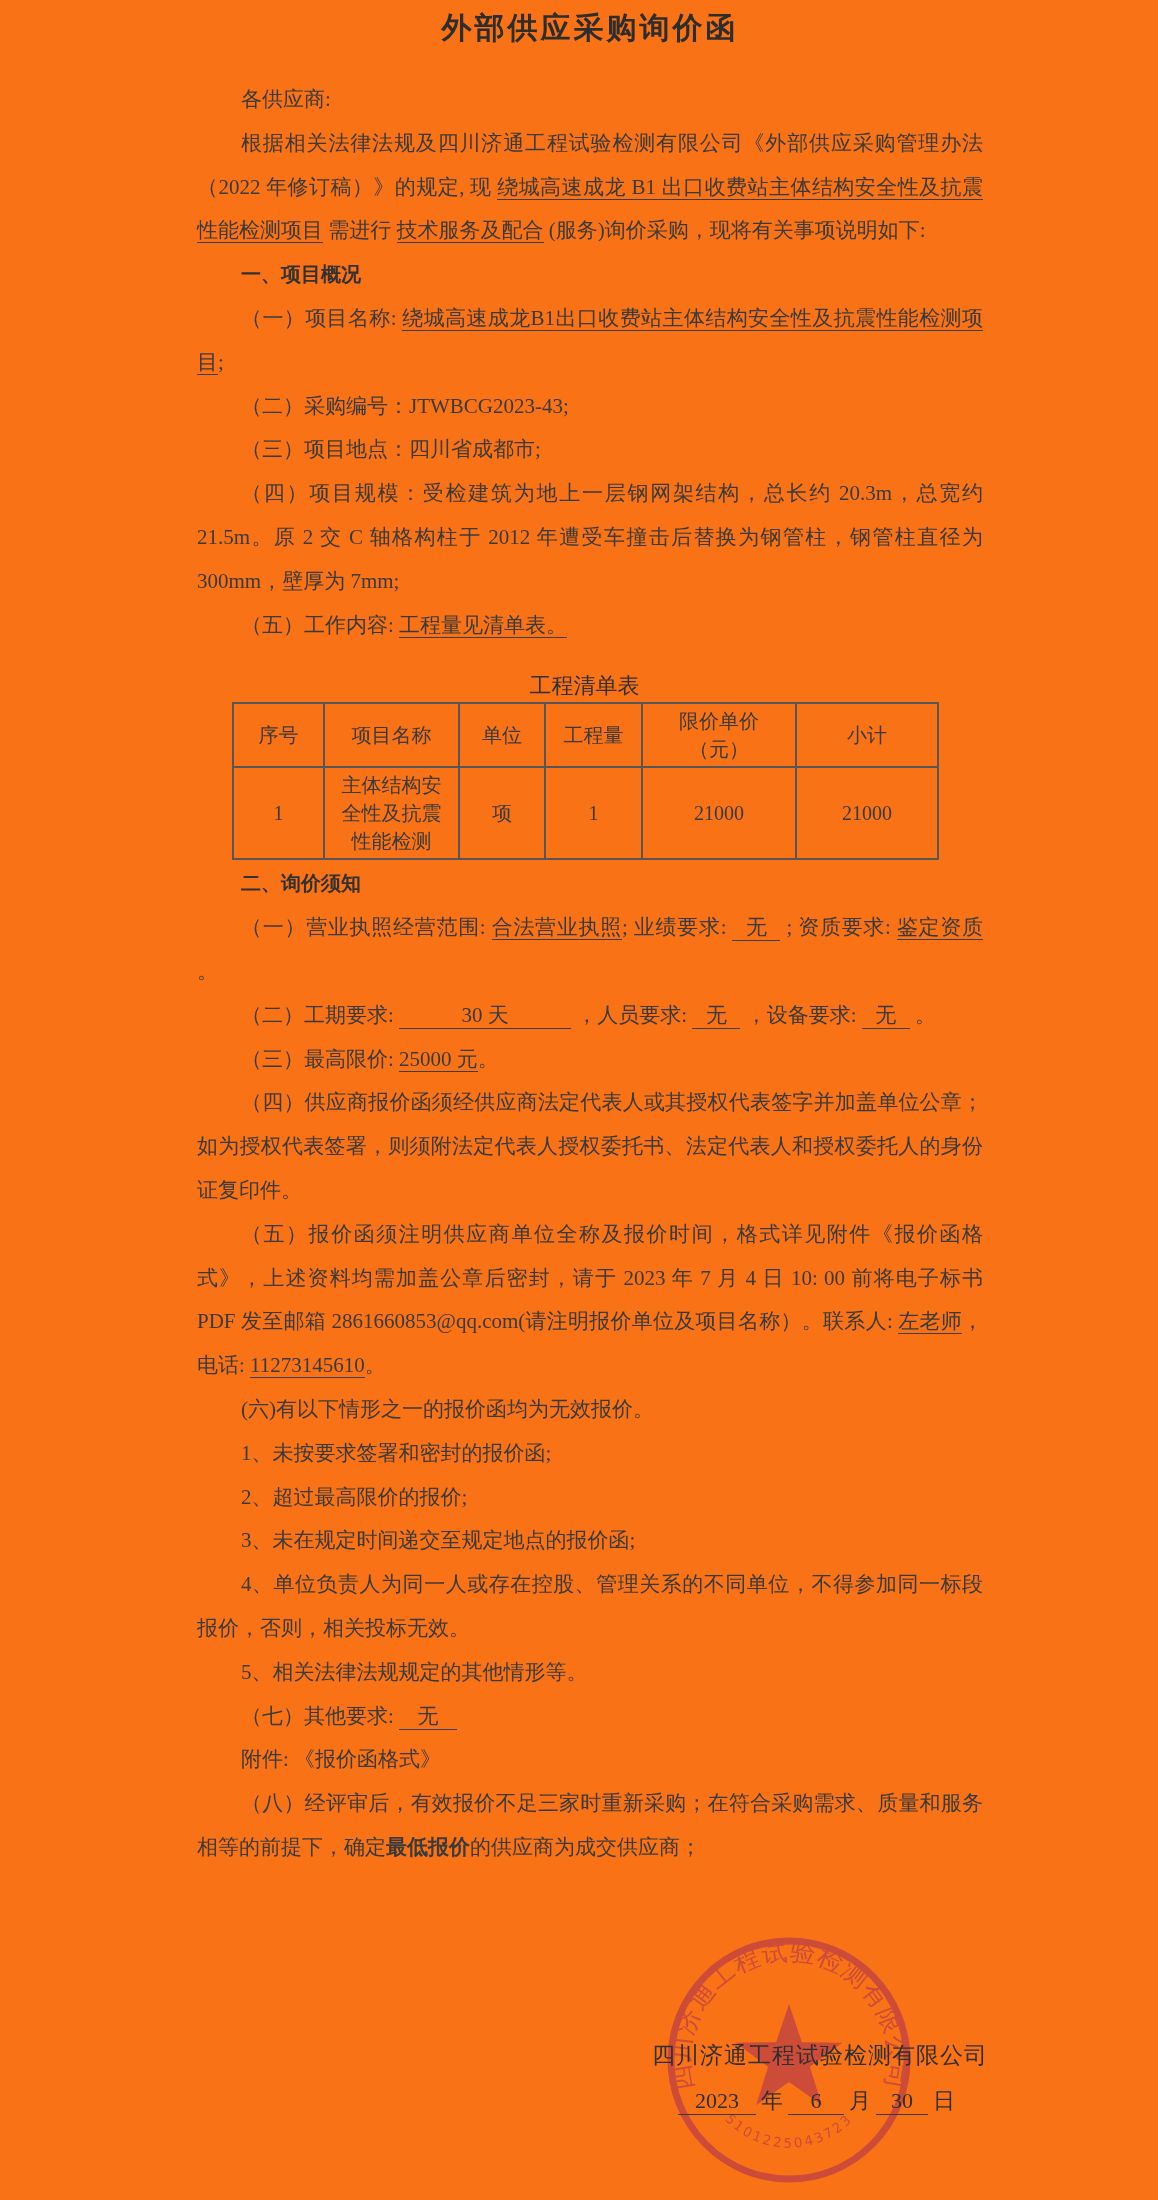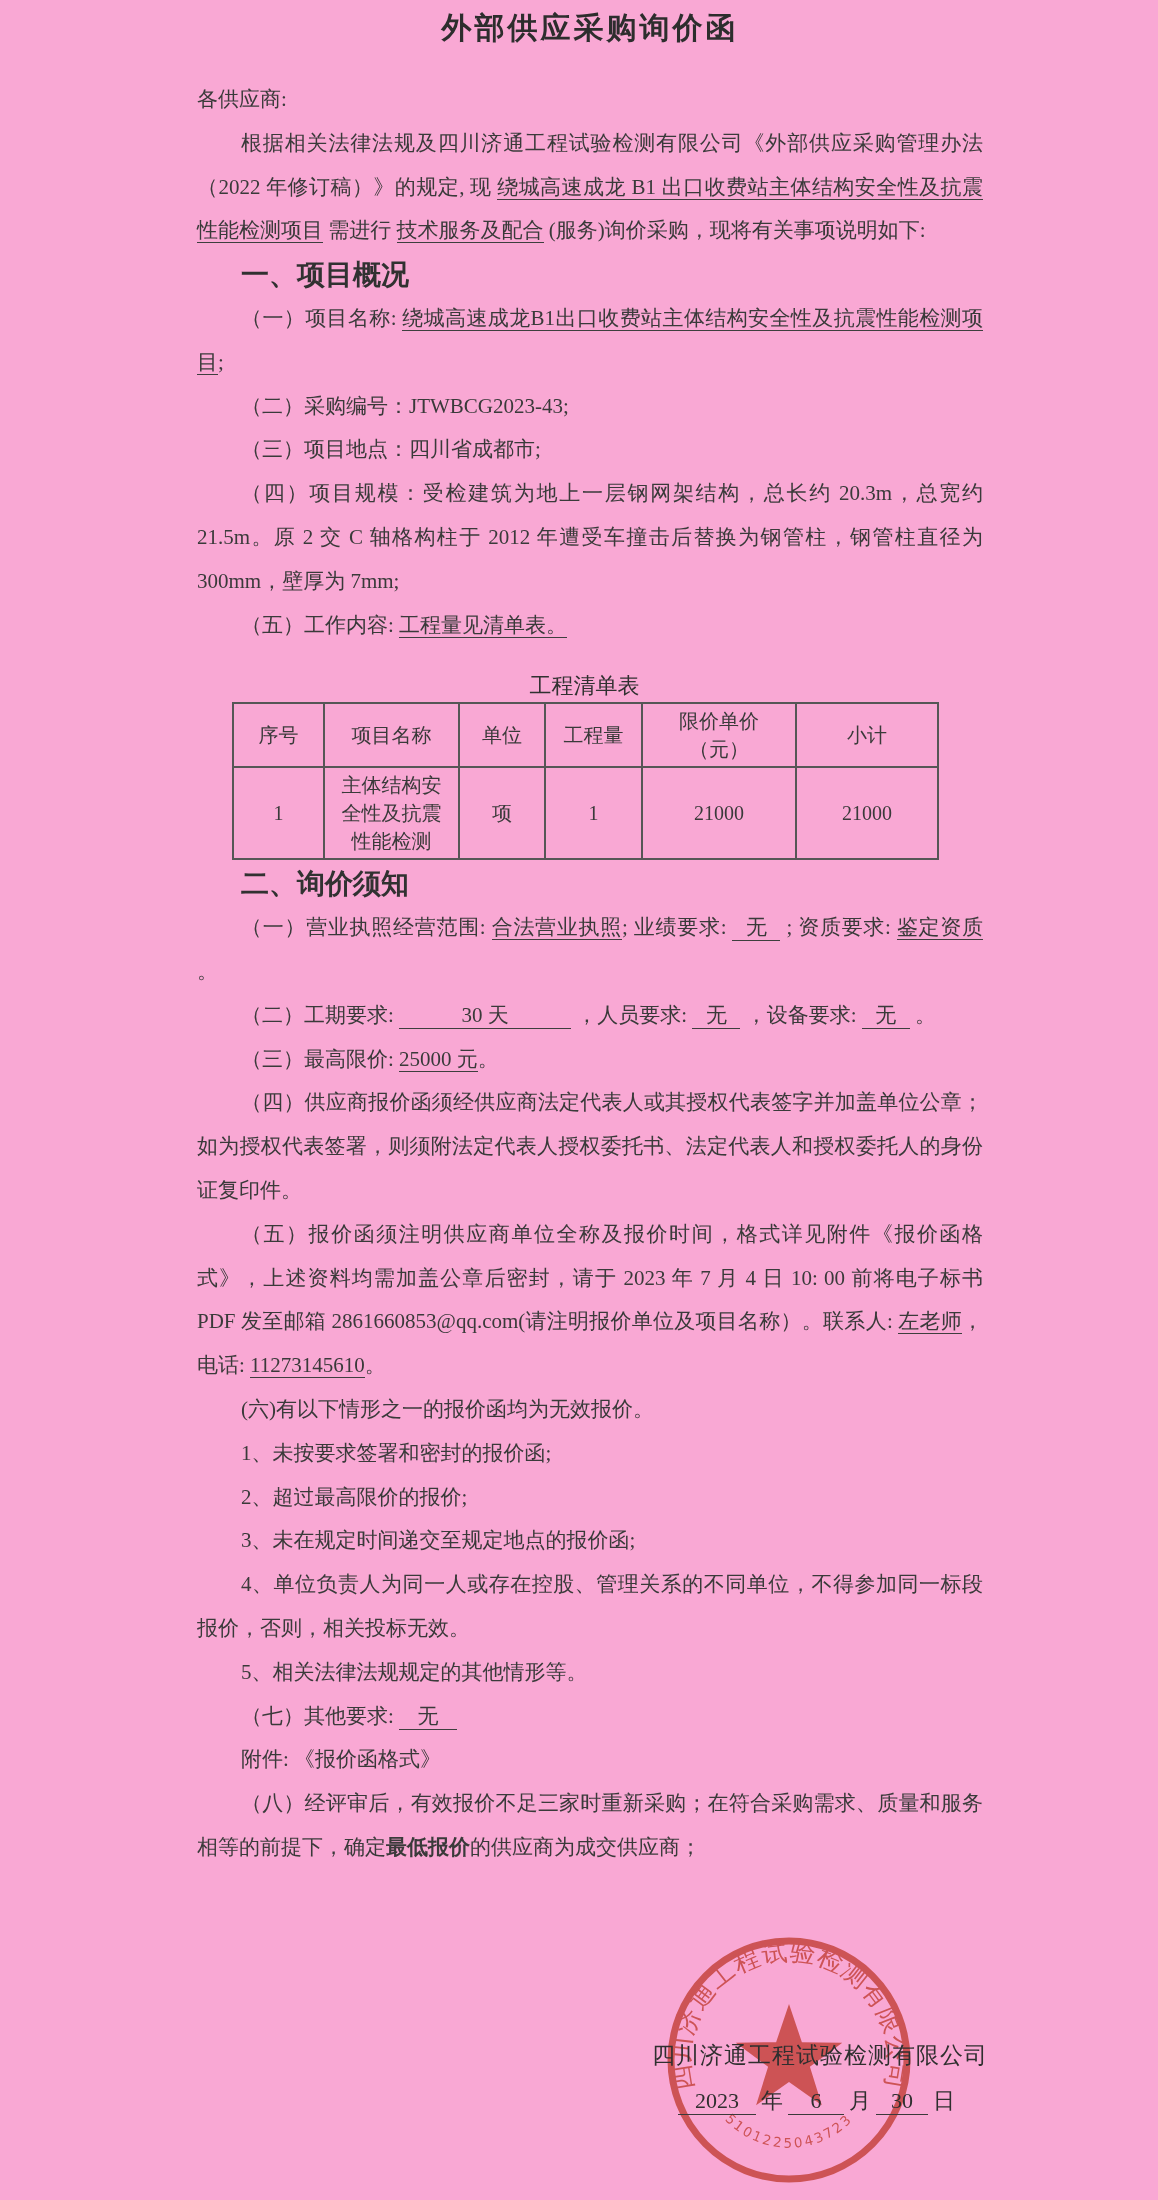--- a/index.html
+++ b/index.html
@@ -1,32 +1,32 @@
 <!DOCTYPE html>
 <html><head>
 <meta charset="utf-8">
 <style>
   html,body { margin:0; padding:0; background:#e9e9e9; }
   .page {
     position:relative; width:1158px; height:2200px; margin:0 auto;
-    background:#f9a8d4;
+    background:#f97316;
     font-family:"Liberation Serif","DejaVu Serif",serif;
     color:#3a3a3a; overflow:hidden;
   }
   .title {
     position:absolute; left:197px; top:8px; width:786px; margin:0;
     text-align:center; font-size:30px; font-weight:700; letter-spacing:3px; color:#2d2d2d;
   }
   .body {
     position:absolute; left:197px; top:78px; width:786px;
     font-size:21px; line-height:43.8px; text-align:justify;
   }
   .para { margin:0; text-indent:44px; }
-  .para.flush { text-indent:0; }
-  .sec { margin:0; font-size:28px; font-weight:700; text-indent:44px; color:#313131; }
+  .para.flush { text-indent:0;margin-left:44px; }
+  .sec { margin:0; font-size:20px; font-weight:700; text-indent:44px; color:#313131; }
   .u { border-bottom:1.6px solid #3e3e3e; }
   .bold { font-weight:700; }
   .blank { display:inline-block; text-indent:0; text-align:center; border-bottom:1.6px solid #3e3e3e; line-height:26px; }
   .w-dur { min-width:172px; }
   .w-no  { min-width:48px; }
   .w-other { min-width:58px; }
   
   .table-block { margin-top:26px; margin-bottom:2px; }
   .tcaption { width:705px; margin-left:35px; text-align:center; font-weight:400; font-size:22px; line-height:26px; margin-bottom:3px; color:#313131; text-indent:0; }
   table.works { border-collapse:collapse; margin-left:35px; width:705px; table-layout:fixed; }

